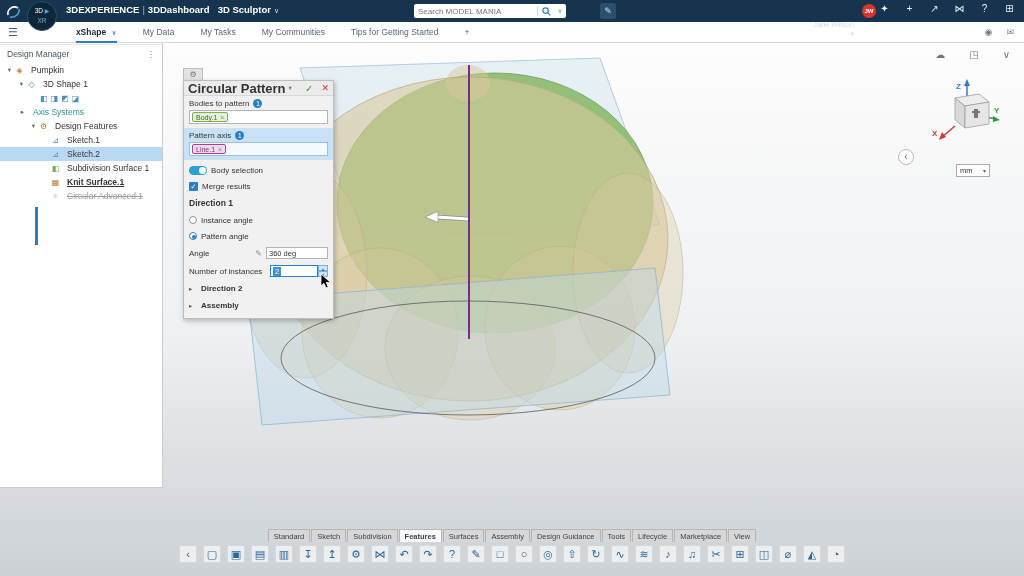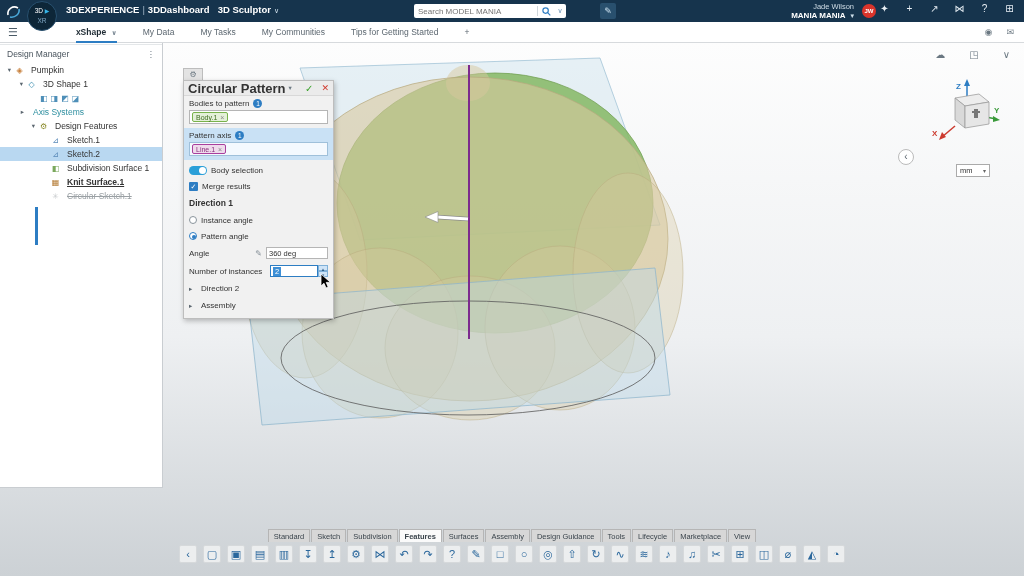--- a/index.html
+++ b/index.html
@@ -22,21 +22,21 @@
   .compass .play { color:#35b4e8; font-size:6px; }
   .searchbox { position:absolute; left:414px; top:4px; width:152px; height:14px; background:#fff;
     border-radius:2px; display:flex; align-items:center; }
   .searchbox input { flex:1; border:none; outline:none; font-size:8px; padding:0 4px; color:#555;
     background:transparent; font-family:inherit; min-width:0; }
   .searchbox .sdiv { width:1px; height:10px; background:#d0d7dc; }
   .searchbox .sbtn { width:16px; text-align:center; }
   .searchbox .scaret { width:12px; text-align:center; color:#6a93b5; font-size:7px; }
   .edit-sq { position:absolute; left:600px; top:3px; width:16px; height:16px; background:#29506e;
     border-radius:2px; color:#cfe4f2; font-size:9px; text-align:center; line-height:16px; }
-  .userblock { position:absolute; right:170px; top:2px; text-align:right; line-height:9px; }
+  .userblock { position:absolute; right:170px; top:20px; text-align:right; line-height:9px; }
   .userblock .un { font-size:7.5px; color:#cfdce6; }
   .userblock .ut { font-size:8px; font-weight:bold; }
   .redbadge { position:absolute; right:148px; top:4px; width:14px; height:14px; border-radius:50%;
     background:#d9342b; color:#fff; font-size:6px; font-weight:bold; text-align:center; line-height:14px; }
   .tb-icons { position:absolute; right:8px; top:3px; display:flex; gap:12px; font-size:10px; color:#e8eff5; }
   .tb-icons span { width:13px; text-align:center; }
 
   
   .menubar { position:absolute; top:22px; left:0; width:1024px; height:21px; background:#fff;
     border-bottom:1px solid #d7dadd; z-index:35; display:flex; align-items:center; }
@@ -118,21 +118,21 @@
   .pencil { color:#8a949c; font-size:8px; }
   .numin { height:12px; background:#fff; border:1px solid #b5b5b5; font-size:7.5px; padding:0 2px;
     font-family:inherit; color:#333; }
   .inst-wrap { display:flex; align-items:center; }
   .inst-box { width:48px; height:12px; background:#fff; border:1px solid #2d7dc3; display:flex;
     align-items:center; padding:0 2px; }
   .selval { background:#3d8fd6; color:#fff; padding:0 2px; font-size:7.5px; }
   .spinner { width:10px; display:flex; flex-direction:column; }
   .spinner span { height:6px; font-size:5px; line-height:6px; text-align:center; background:#cfe4f7;
     border:1px solid #7fb0d8; color:#2d5d86; }
-  .caret-row { font-weight:normal; }
+  .caret-row { font-weight:bold; }
   .caret-row .tc { font-size:6.5px; color:#5c6770; width:8px; }
 
   
   .collapse-btn { position:absolute; top:106px; right:110px; width:16px; height:16px; background:#fff;
     border:1px solid #bbb; border-radius:50%; text-align:center; line-height:14px; font-size:10px;
     color:#5c6770; z-index:10; }
   .units { position:absolute; top:121px; right:34px; width:34px; height:13px; background:#fff;
     border:1px solid #aaa; font-size:7.5px; color:#333; display:flex; align-items:center;
     justify-content:space-between; padding:0 3px; z-index:10; }
   .units .ucaret { font-size:6px; color:#666; }
@@ -323,21 +323,21 @@
     <div class="trow" style="padding-left:50px">
       <span class="ticon c-sub">◧</span>
       <span class="tlabel">Subdivision Surface 1</span>
     </div>
     <div class="trow" style="padding-left:50px">
       <span class="ticon c-knit">▦</span>
       <span class="tlabel bold-u">Knit Surface.1</span>
     </div>
     <div class="trow disabled-row" style="padding-left:50px">
       <span class="ticon c-pat">✳</span>
-      <span class="tlabel">Circular Sketch.1</span>
+      <span class="tlabel">Circular Advanced.1</span>
     </div>
     <div class="insert-bar"></div>
   </div>
 
   <div class="dlg">
     <div class="dlg-nub">⚙</div>
     <div class="dlg-main">
       <div class="dlg-head">
         <span class="dlg-title">Circular Pattern</span>
         <span class="hcaret">▾</span>

